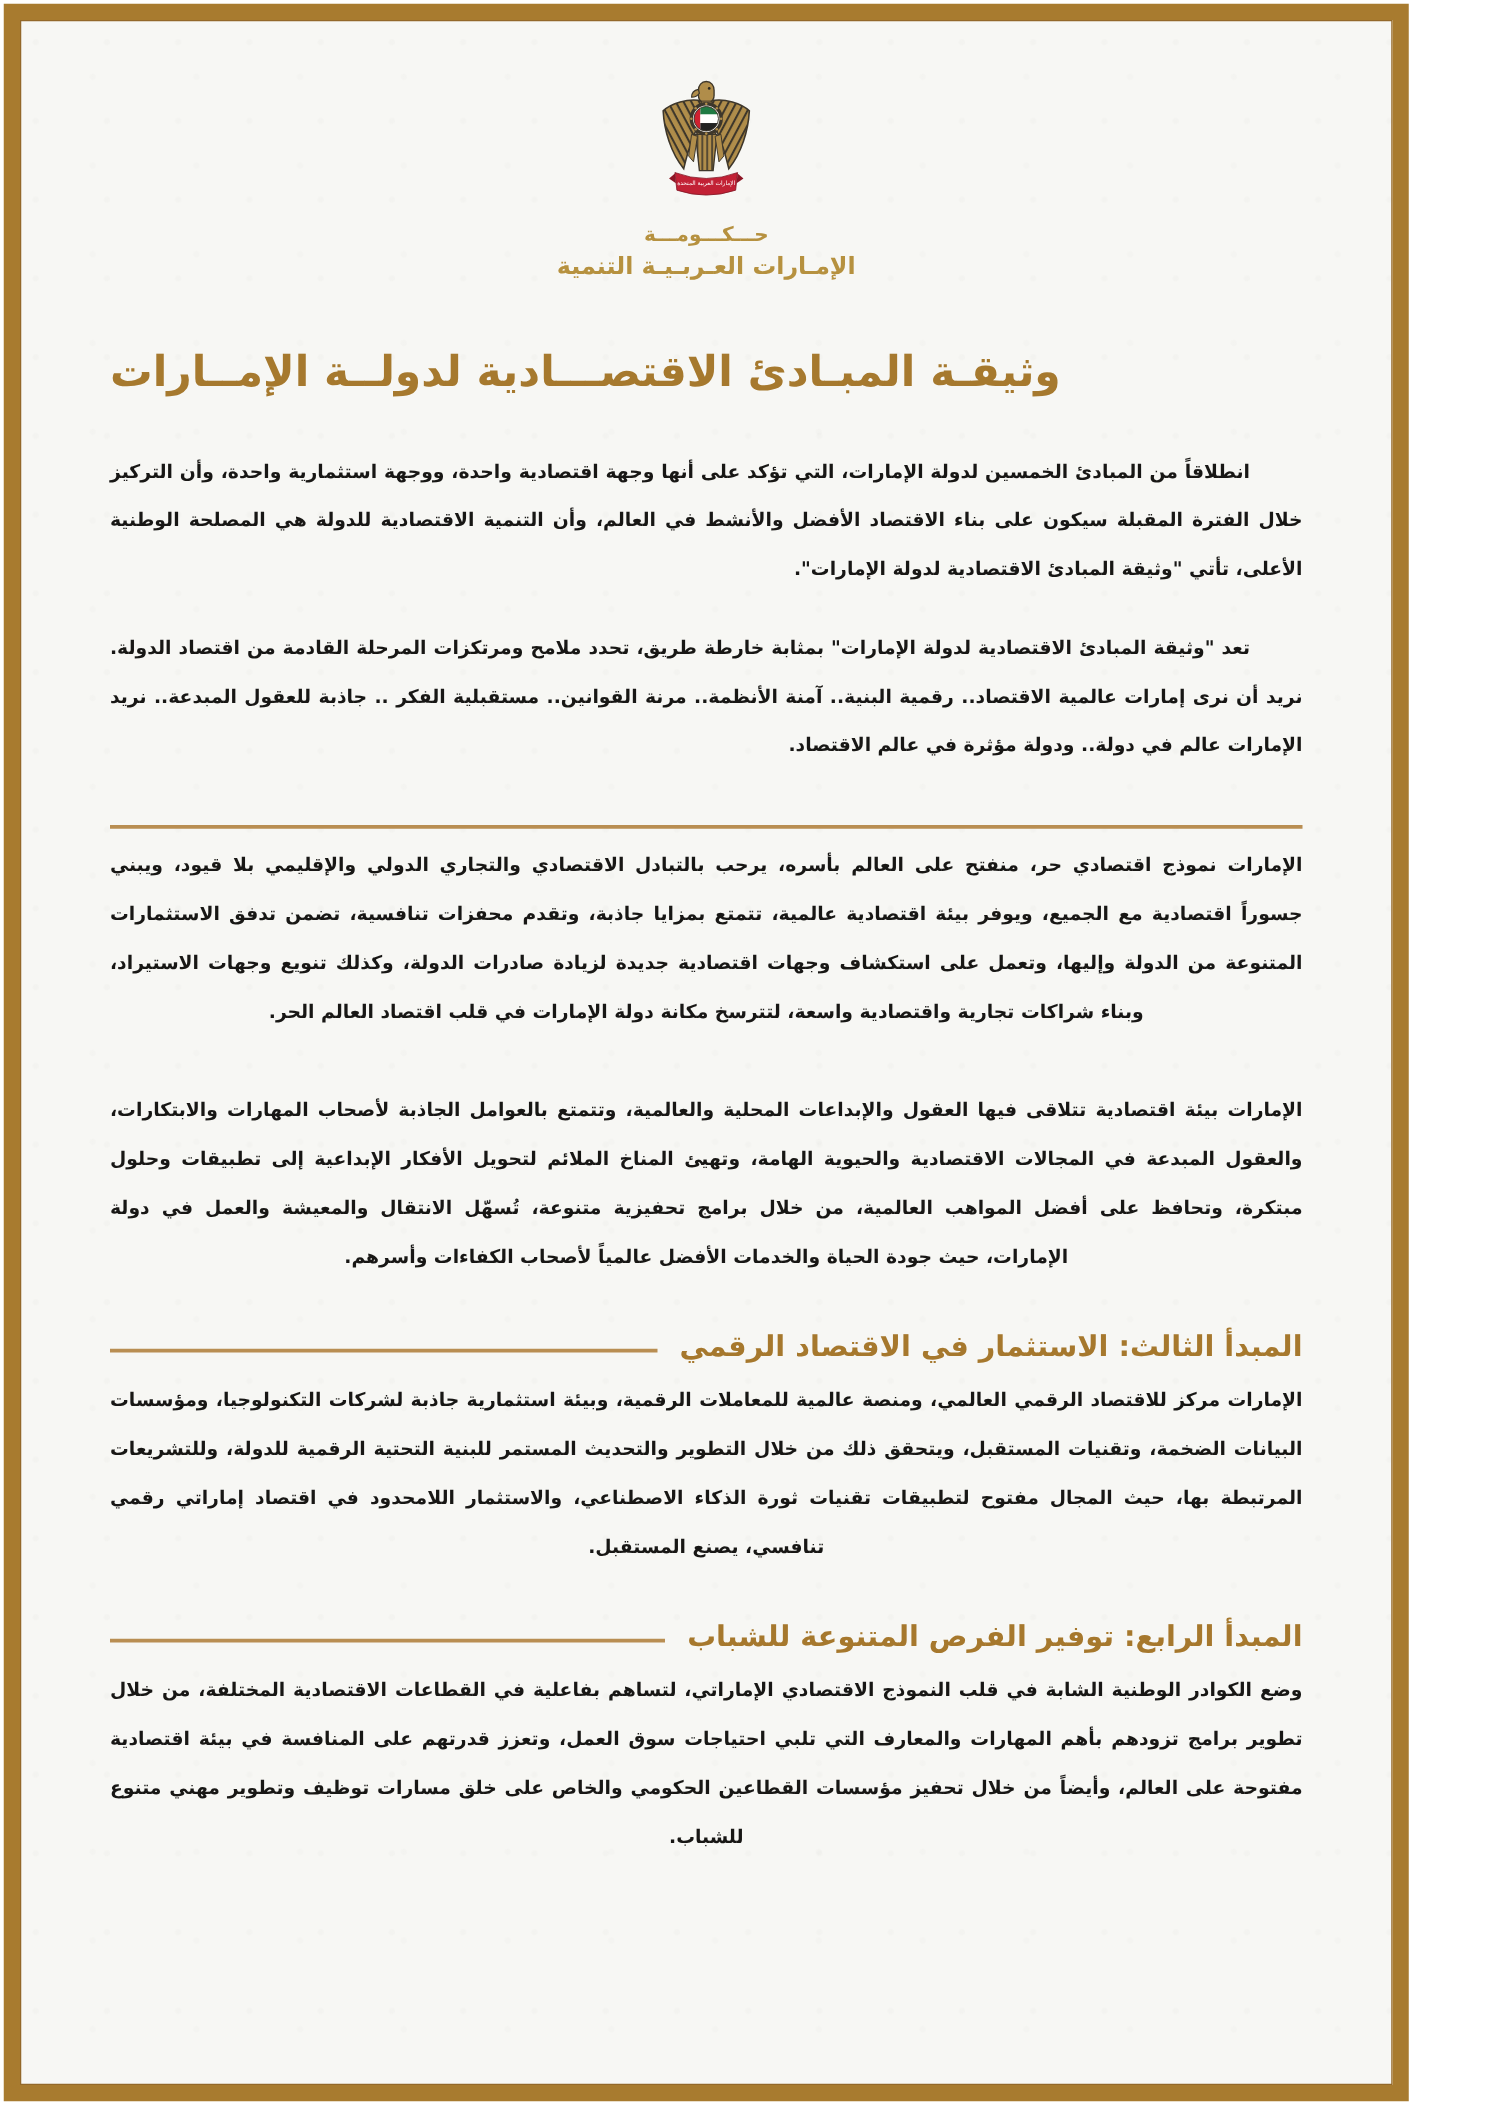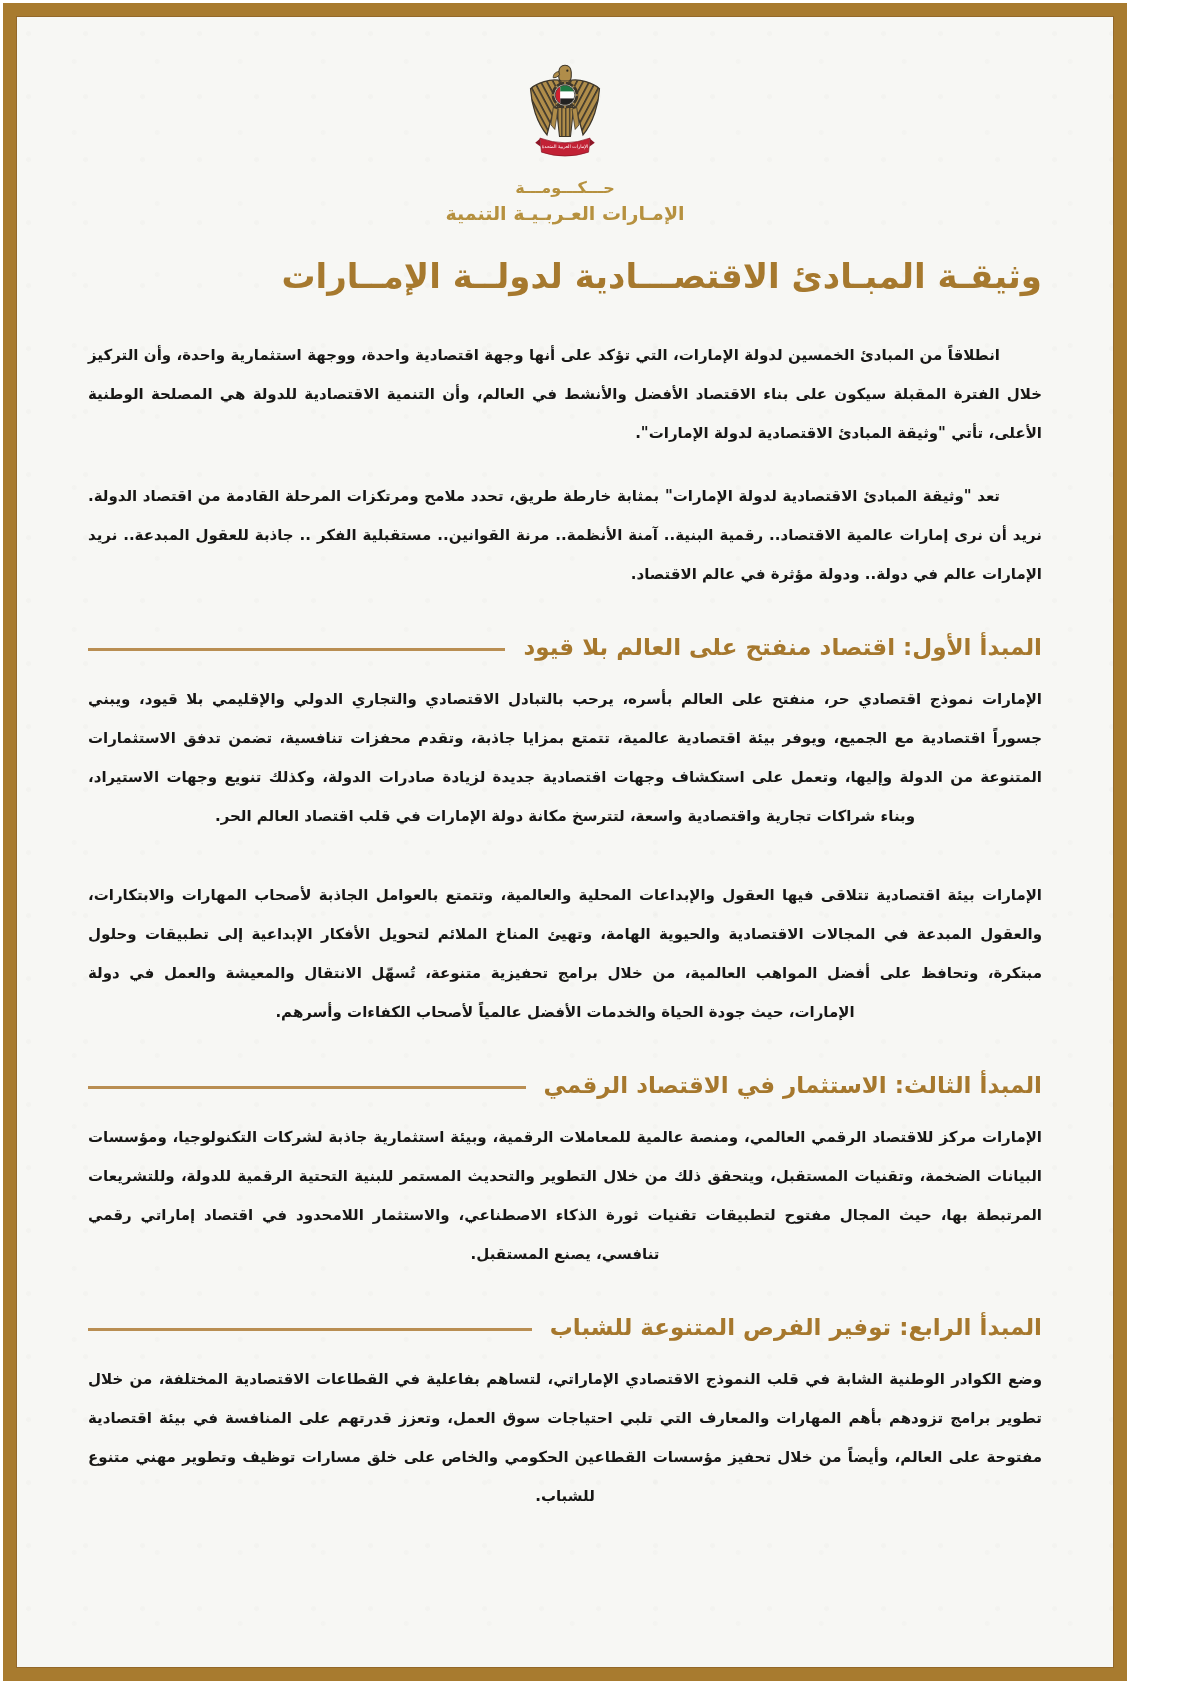--- a/index.html
+++ b/index.html
@@ -26,31 +26,31 @@
   .emblem-wrap{display:flex;justify-content:center;margin-top:46px;}
   .gov-line1{
     margin-top:14px;text-align:center;font-weight:bold;
     font-size:16px;color:#b6913f;
   }
   .gov-line2{
     margin-top:5px;text-align:center;font-weight:bold;
     font-size:19px;color:#b6913f;
   }
   .doc-title{
-    margin-top:32px;text-align:right;font-weight:bold;
+    margin-top:54px;text-align:left;font-weight:bold;
     font-size:34px;color:#a6792e;
   }
   .body-par{
     margin:0;font-size:15px;font-weight:bold;color:#181715;
     line-height:39px;text-align:justify;
   }
   .intro-1{margin-top:40px;text-indent:42px;}
   .intro-2{margin-top:24px;text-indent:42px;}
   .section{margin-top:40px;}
-  .section .body-par{margin-top:20px;text-align-last:center;}
+  .section .body-par{margin-top:10px;text-align-last:center;}
   .sec-head{
     display:flex;direction:rtl;align-items:center;gap:18px;
   }
   .sec-head .head-text{
     font-size:23px;font-weight:bold;color:#a6782d;white-space:nowrap;
   }
   .sec-head .head-rule{
     flex:1;height:3px;background:#b98e52;margin-top:4px;
   }
 </style>
@@ -134,21 +134,20 @@
       <div class="gov-line1">حـــكـــومـــة</div>
       <div class="gov-line2">الإمـارات العـربـيـة التنمية</div>
 
       <div class="doc-title">وثيقـة المبـادئ الاقتصـــادية لدولــة الإمــارات</div>
 
       <p class="body-par intro-1">انطلاقاً من المبادئ الخمسين لدولة الإمارات، التي تؤكد على أنها وجهة اقتصادية واحدة، ووجهة استثمارية واحدة، وأن التركيز خلال الفترة المقبلة سيكون على بناء الاقتصاد الأفضل والأنشط في العالم، وأن التنمية الاقتصادية للدولة هي المصلحة الوطنية الأعلى، تأتي "وثيقة المبادئ الاقتصادية لدولة الإمارات".</p>
       <p class="body-par intro-2">تعد "وثيقة المبادئ الاقتصادية لدولة الإمارات" بمثابة خارطة طريق، تحدد ملامح ومرتكزات المرحلة القادمة من اقتصاد الدولة. نريد أن نرى إمارات عالمية الاقتصاد.. رقمية البنية.. آمنة الأنظمة.. مرنة القوانين.. مستقبلية الفكر .. جاذبة للعقول المبدعة.. نريد الإمارات عالم في دولة.. ودولة مؤثرة في عالم الاقتصاد.</p>
 
       <div class="section">
         <div class="sec-head">
-          <span class="head-text">المبدأ الأول: اقتصاد منفتح على العالم بلا قيود</span>
           <span class="head-rule"></span>
         </div>
         <p class="body-par">الإمارات نموذج اقتصادي حر، منفتح على العالم بأسره، يرحب بالتبادل الاقتصادي والتجاري الدولي والإقليمي بلا قيود، ويبني جسوراً اقتصادية مع الجميع، ويوفر بيئة اقتصادية عالمية، تتمتع بمزايا جاذبة، وتقدم محفزات تنافسية، تضمن تدفق الاستثمارات المتنوعة من الدولة وإليها، وتعمل على استكشاف وجهات اقتصادية جديدة لزيادة صادرات الدولة، وكذلك تنويع وجهات الاستيراد، وبناء شراكات تجارية واقتصادية واسعة، لتترسخ مكانة دولة الإمارات في قلب اقتصاد العالم الحر.</p>
       </div>
 
       <div class="section">
         <p class="body-par">الإمارات بيئة اقتصادية تتلاقى فيها العقول والإبداعات المحلية والعالمية، وتتمتع بالعوامل الجاذبة لأصحاب المهارات والابتكارات، والعقول المبدعة في المجالات الاقتصادية والحيوية الهامة، وتهيئ المناخ الملائم لتحويل الأفكار الإبداعية إلى تطبيقات وحلول مبتكرة، وتحافظ على أفضل المواهب العالمية، من خلال برامج تحفيزية متنوعة، تُسهّل الانتقال والمعيشة والعمل في دولة الإمارات، حيث جودة الحياة والخدمات الأفضل عالمياً لأصحاب الكفاءات وأسرهم.</p>
       </div>
 
       <div class="section">

